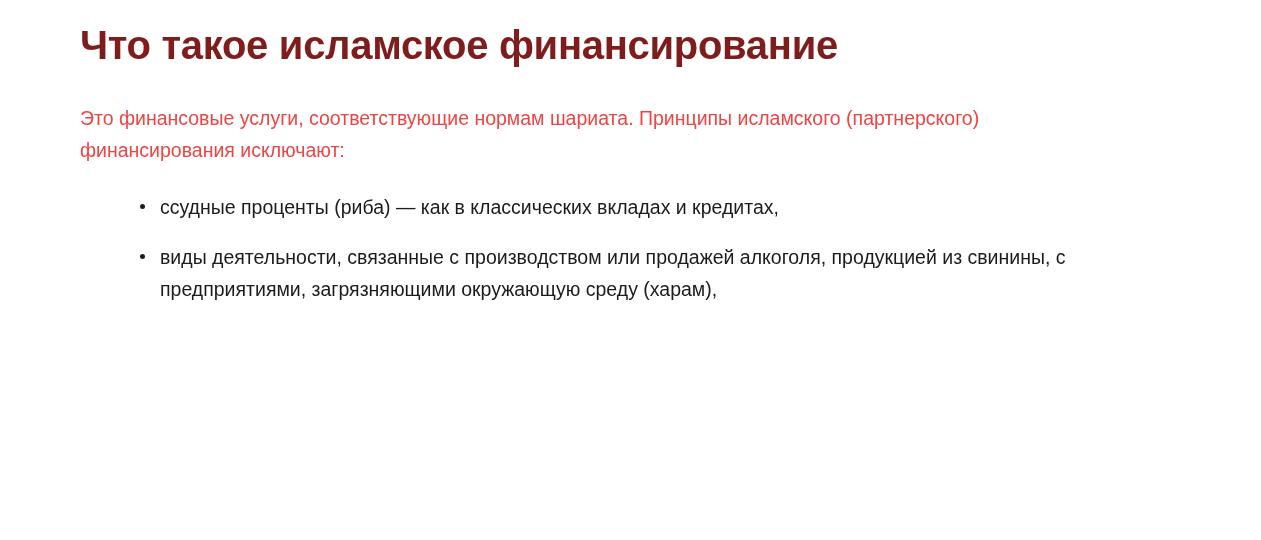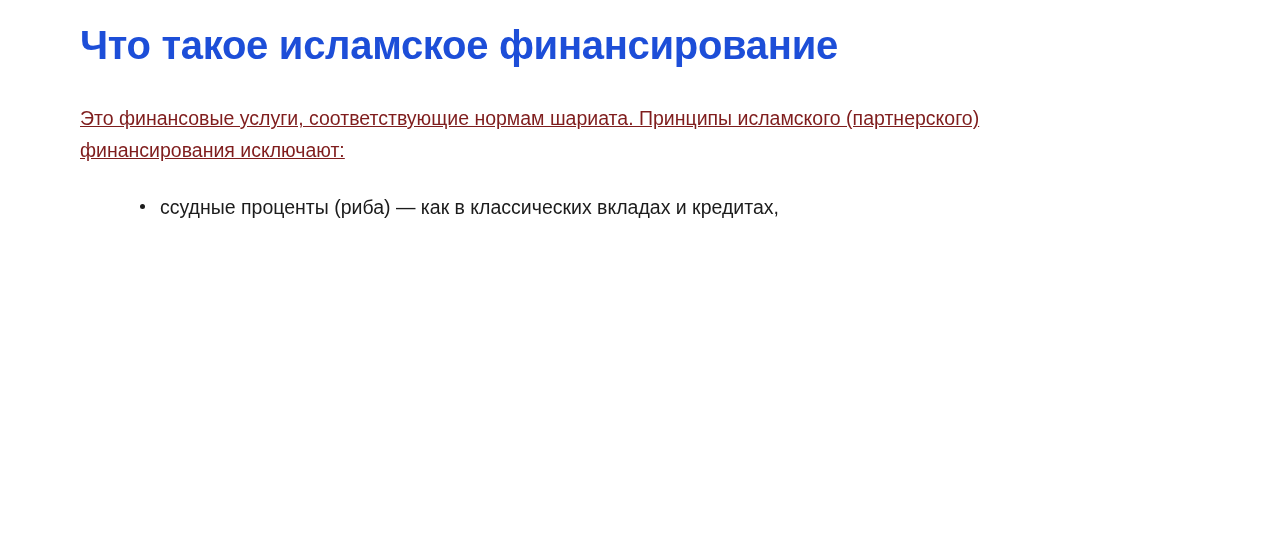--- a/index.html
+++ b/index.html
@@ -20,29 +20,28 @@
     height: 540px;
     padding: 22px 80px 0 80px;
     background: #ffffff;
   }
   .article-title {
     font-size: 40px;
     line-height: 1.18;
     font-weight: 700;
     letter-spacing: -0.3px;
     margin: 0 0 34px 0;
-    color: #1d4ed8;
+    color: #7f1d1d;
   }
   .intro-paragraph {
     font-size: 19.5px;
     line-height: 1.62;
     margin: 0 0 26px 0;
-    color: #7f1d1d;
+    color: #ef4444;
     max-width: 1010px;
-    text-decoration: underline;
   }
   .bullet-list {
     list-style: none;
     margin: 16px;
     padding: 0;
   }
   .bullet-item {
     position: relative;
     font-size: 19.5px;
     line-height: 1.62;
@@ -68,14 +67,15 @@
 </head>
 <body>
 
 <div class="page">
   <h1 class="article-title">Что такое исламское финансирование</h1>
 
   <p class="intro-paragraph">Это финансовые услуги, соответствующие нормам шариата. Принципы исламского (партнерского) финансирования исключают:</p>
 
   <ul class="bullet-list">
     <li class="bullet-item">ссудные проценты (риба) — как в классических вкладах и кредитах,</li>
+    <li class="bullet-item">виды деятельности, связанные с производством или продажей алкоголя, продукцией из свинины, с предприятиями, загрязняющими окружающую среду (харам),</li>
   </ul>
 </div>
 
 </body></html>

